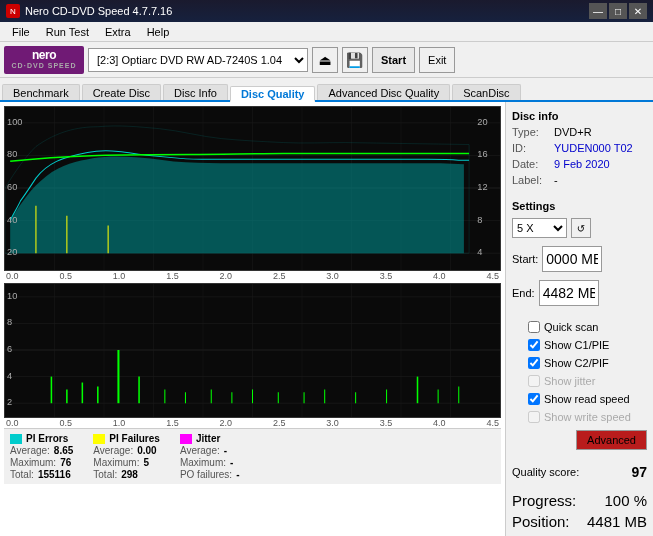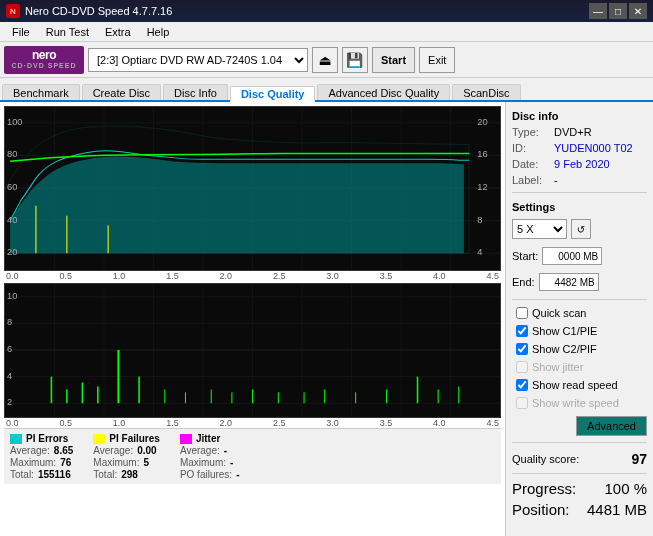--- a/index.html
+++ b/index.html
@@ -186,35 +186,35 @@
       height: 20px;
       border: 1px solid #999;
       background: white;
       font-size: 11px;
     }
     .mb-input {
       width: 60px;
       height: 18px;
       border: 1px solid #999;
       background: white;
-      font-size: 10px;
+      font-size: 14px;
       text-align: right;
-      padding: 4px 3px;
+      padding: 12px 3px;
     }
     .checkbox-row {
       display: flex;
       align-items: center;
       gap: 4px;
       font-size: 11px;
-      margin: 1px 4px;
+      margin: 1px 16px;
     }
     .checkbox-row input[type=checkbox] { width: 12px; height: 12px; margin: 0; }
     .checkbox-row.disabled { color: #aaa; }
     .advanced-btn {
-      background: #0f766e;
+      background: #b91c1c;
       border: 1px solid #999;
       padding: 3px 10px;
       cursor: pointer;
       font-size: 11px;
       align-self: flex-end;
       margin-top: 2px;
     }
     .quality-row {
       display: flex;
       justify-content: space-between;

